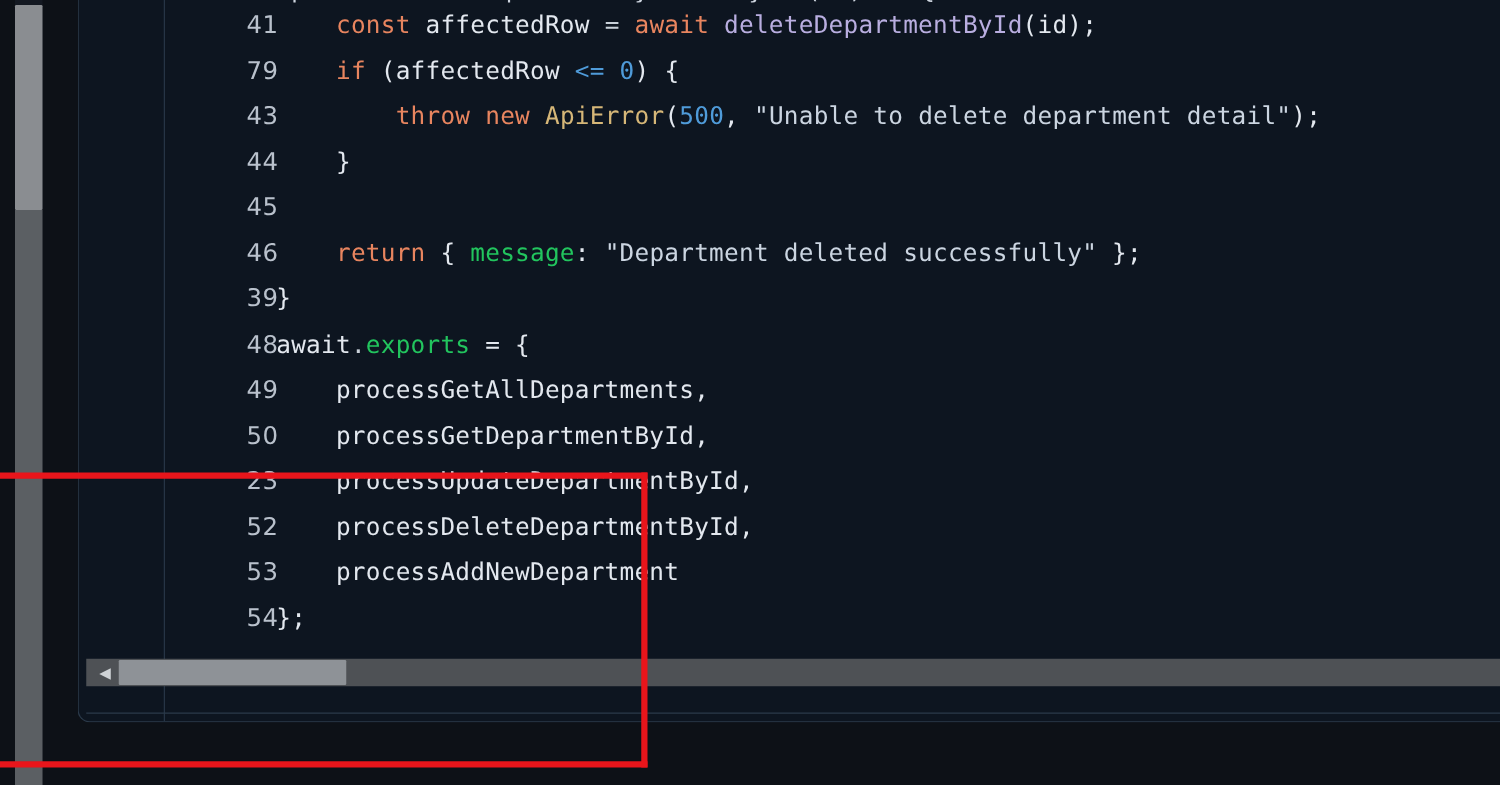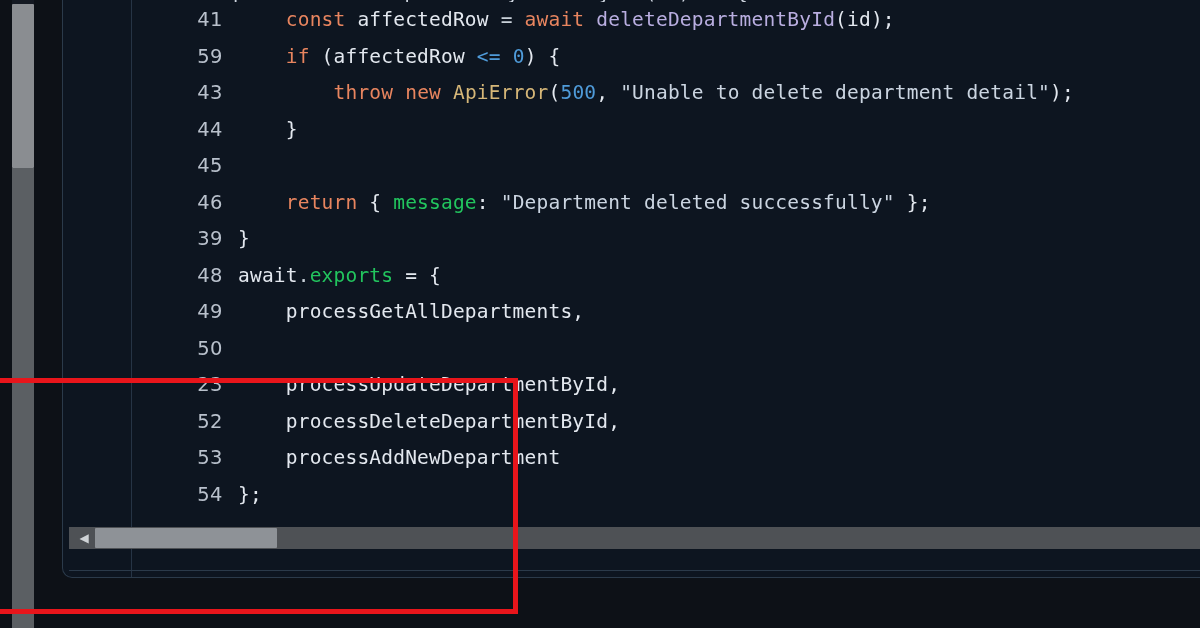--- a/index.html
+++ b/index.html
@@ -112,21 +112,21 @@
     width: 160px;
     text-align: right;
     color: #b9c1cc;
     font-size: 19.5px;
     font-family: "DejaVu Sans", sans-serif;
     letter-spacing: 0.5px;
   }
 
   .code-text {
     position: absolute;
-    left: 175px;
+    left: 158px;
     white-space: pre;
     color: #e3e8ef;
   }
 
   
   .tok-kw   { color: #e8855f; }          
   .tok-num  { color: #4f9bd9; }          
   .tok-str  { color: #cbd5e1; }          
   .tok-fn   { color: #b9aee0; }          
   .tok-cls  { color: #d6b778; }          
@@ -200,29 +200,29 @@
   <div class="editor-card">
 
     <div class="gutter-rule"></div>
 
     <div class="code-area">
       <div class="code-line-clipped">
         <span class="code-text tok-plain">processDeleteDepartmentById = async (id) =&gt; {</span>
       </div>
       <div id="code-lines">
           <div class="code-line"><span class="lineno">41</span><span class="code-text"><span class="tok-plain">    </span><span class="tok-kw">const</span><span class="tok-plain"> affectedRow </span><span class="tok-punc">=</span><span class="tok-plain"> </span><span class="tok-kw">await</span><span class="tok-plain"> </span><span class="tok-fn">deleteDepartmentById</span><span class="tok-plain">(id);</span></span></div>
-          <div class="code-line"><span class="lineno">59</span><span class="code-text"><span class="tok-plain">    </span><span class="tok-kw">if</span><span class="tok-plain"> (affectedRow </span><span class="tok-num">&lt;=</span><span class="tok-plain"> </span><span class="tok-num">0</span><span class="tok-plain">) {</span></span></div>
+          <div class="code-line"><span class="lineno">79</span><span class="code-text"><span class="tok-plain">    </span><span class="tok-kw">if</span><span class="tok-plain"> (affectedRow </span><span class="tok-num">&lt;=</span><span class="tok-plain"> </span><span class="tok-num">0</span><span class="tok-plain">) {</span></span></div>
           <div class="code-line"><span class="lineno">43</span><span class="code-text"><span class="tok-plain">        </span><span class="tok-kw">throw</span><span class="tok-plain"> </span><span class="tok-kw">new</span><span class="tok-plain"> </span><span class="tok-cls">ApiError</span><span class="tok-plain">(</span><span class="tok-num">500</span><span class="tok-plain">, </span><span class="tok-str">"Unable to delete department detail"</span><span class="tok-plain">);</span></span></div>
           <div class="code-line"><span class="lineno">44</span><span class="code-text"><span class="tok-plain">    }</span></span></div>
           <div class="code-line"><span class="lineno">45</span><span class="code-text"></span></div>
           <div class="code-line"><span class="lineno">46</span><span class="code-text"><span class="tok-plain">    </span><span class="tok-kw">return</span><span class="tok-plain"> { </span><span class="tok-prop">message</span><span class="tok-plain">: </span><span class="tok-str">"Department deleted successfully"</span><span class="tok-plain"> };</span></span></div>
           <div class="code-line"><span class="lineno">39</span><span class="code-text"><span class="tok-plain">}</span></span></div>
           <div class="code-line"><span class="lineno">48</span><span class="code-text"><span class="tok-plain">await</span><span class="tok-punc">.</span><span class="tok-prop">exports</span><span class="tok-plain"> = {</span></span></div>
           <div class="code-line"><span class="lineno">49</span><span class="code-text"><span class="tok-plain">    processGetAllDepartments,</span></span></div>
-          <div class="code-line"><span class="lineno">50</span></div>
+          <div class="code-line"><span class="lineno">50</span><span class="code-text"><span class="tok-plain">    processGetDepartmentById,</span></span></div>
           <div class="code-line"><span class="lineno">23</span><span class="code-text"><span class="tok-plain">    processUpdateDepartmentById,</span></span></div>
           <div class="code-line"><span class="lineno">52</span><span class="code-text"><span class="tok-plain">    processDeleteDepartmentById,</span></span></div>
           <div class="code-line"><span class="lineno">53</span><span class="code-text"><span class="tok-plain">    processAddNewDepartment</span></span></div>
           <div class="code-line"><span class="lineno">54</span><span class="code-text"><span class="tok-plain">};</span></span></div>
         </div>
     </div>
 
     <div class="h-scrollbar">
       <div class="h-scroll-arrow">◀</div>
       <div class="h-scroll-thumb"></div>

